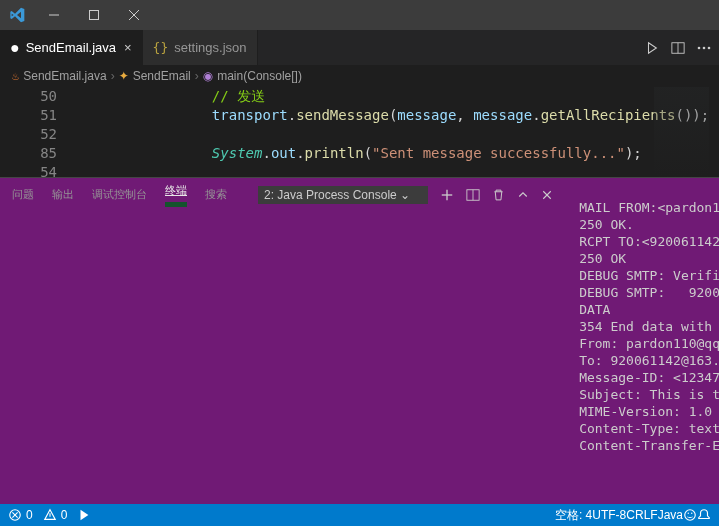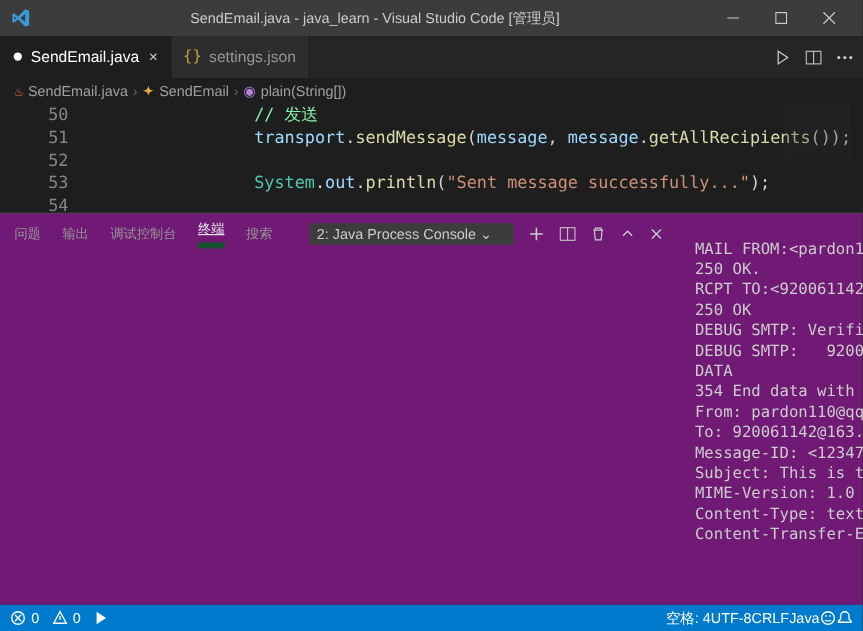--- a/index.html
+++ b/index.html
@@ -64,26 +64,26 @@
     display:flex;
     font-family: Consolas, monospace;
     font-size: 14px;
     position: relative;
     height: 90px;
     overflow:hidden;
   }
   .gutter { width: 60px; text-align: right; color: #858585; padding-right: 20px; margin-left: 17px; }
   .gutter div, .codecol div { height: 19px; line-height:19px; white-space: pre; }
   .codecol { flex:1; }
-  .c-comment { color:#86efac; }
+  .c-comment { color:#84cc16; }
   .c-ident { color:#9cdcfe; }
   .c-call { color:#dcdcaa; }
   .c-punct { color:#d4d4d4; }
   .c-str { color:#ce9178; }
-  .c-obj { color:#4ec9b0; }
+  .c-obj { color:#4ec9b0;font-style:italic; }
   .minimap { position:absolute; right:10px; top:0; width:55px; height:100%; opacity:0.3; background:linear-gradient(#2a2d2e,#1e1e1e); }
   .panel {
     flex:1;
     background:#701a75;
     border-top: 1px solid #454545;
     display:flex;
     flex-direction:row;
     min-height:0;
   }
   .panel-tabs {
@@ -131,21 +131,20 @@
 </style>
 </head>
 <body>
 
 <div class="title-bar">
   <span class="logo">
     <svg width="16" height="16" viewBox="0 0 24 24">
         <path fill="#3b99d8" d="M23 3l-5-2-9 9-5-4-2 1v10l2 1 5-4 9 9 5-2V3zM4 14v-4l3 2-3 2zm14 3l-6-5 6-5v10z"></path>
       </svg>
   </span>
-  <span class="title-text">SendEmail.java - java_learn - Visual Studio Code [管理员]</span>
   <div class="win-btn">
       <svg width="10" height="10">
         <line x1="0" y1="5" x2="10" y2="5" stroke="#ccc" stroke-width="1"></line>
       </svg>
     </div>
   <div class="win-btn">
       <svg width="10" height="10">
         <rect x="0.5" y="0.5" width="9" height="9" fill="none" stroke="#ccc" stroke-width="1"></rect>
       </svg>
     </div>
@@ -190,29 +189,29 @@
 </div>
 
 <div class="breadcrumbs">
   <span class="icon-js" style="color:#e37933;font-family:monospace;">♨</span>
   <span>SendEmail.java</span>
   <span class="sep">›</span>
   <span class="bc-icon-class">✦</span>
   <span>SendEmail</span>
   <span class="sep">›</span>
   <span class="bc-icon-method">◉</span>
-  <span>plain(String[])</span>
+  <span>main(Console[])</span>
 </div>
 
 <div class="editor">
   <div class="gutter" id="gutter">
       <div>50</div>
       <div>51</div>
       <div>52</div>
-      <div>53</div>
+      <div>85</div>
       <div>54</div>
     </div>
   <div class="codecol" id="codecol">
       <div>                <span class="c-comment">// 发送</span></div>
       <div>                <span class="c-ident">transport</span><span class="c-punct">.</span><span class="c-call">sendMessage</span><span class="c-punct">(</span><span class="c-ident">message</span><span class="c-punct">, </span><span class="c-ident">message</span><span class="c-punct">.</span><span class="c-call">getAllRecipients</span><span class="c-punct">());</span></div>
       <div>                </div>
       <div>                <span class="c-obj">System</span><span class="c-punct">.</span><span class="c-ident">out</span><span class="c-punct">.</span><span class="c-call">println</span><span class="c-punct">(</span><span class="c-str">"Sent message successfully..."</span><span class="c-punct">);</span></div>
       <div>                </div>
     </div>
   <div class="minimap"></div>

